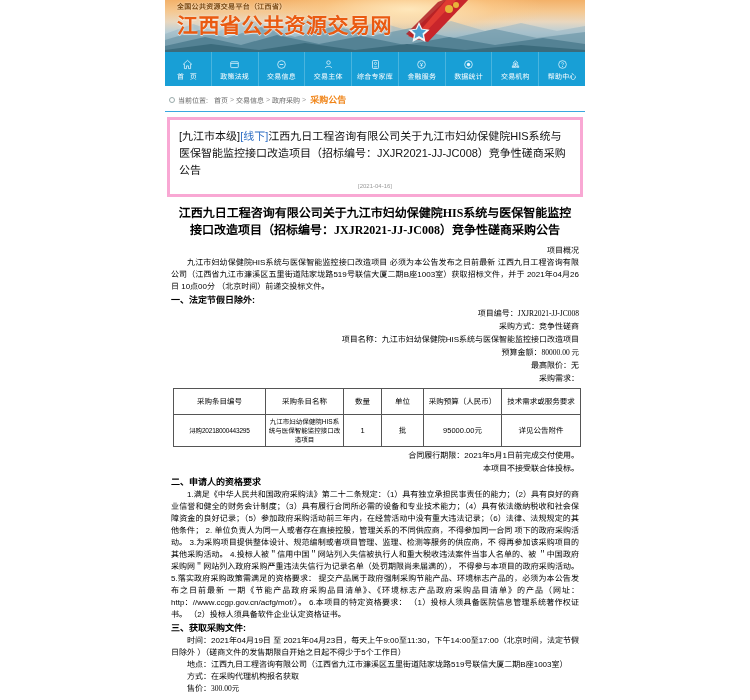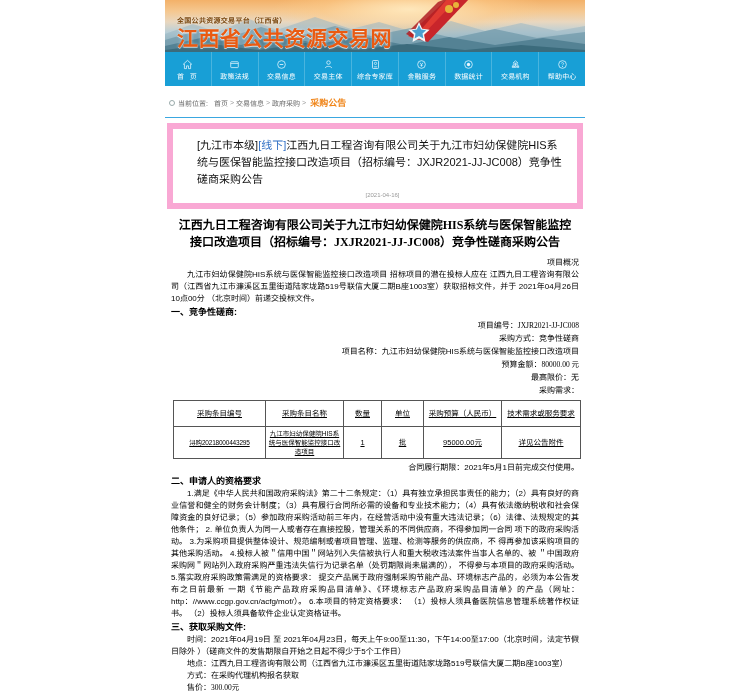--- a/index.html
+++ b/index.html
@@ -40,21 +40,21 @@
     position: absolute; left: 0; top: 0; width: 420px; height: 52px;
     background: radial-gradient(ellipse 190px 40px at 58% 18%, rgba(255,233,190,.95) 0%, rgba(255,206,140,.45) 45%, rgba(255,255,255,0) 72%);
   }
   
   .ridge {
     position: absolute; left: 0; bottom: 0; width: 420px;
   }
   .ridge svg { display: block; width: 420px; }
 
   .banner-text {
-    position: absolute; left: 12px; top: 16px; z-index: 6;
+    position: absolute; left: 12px; top: 3px; z-index: 6; font-family: Liberation Serif, serif;
   }
   .banner-sub {
     font-size: 7px; font-weight: bold; color: #7c4a12;
     letter-spacing: .3px; line-height: 9px;
     text-shadow: 0 0 2px rgba(255,255,255,.85);
     white-space: nowrap;
   }
   .banner-title {
     margin-top: 2px;
     font-size: 21px; font-weight: bold;
@@ -90,21 +90,21 @@
   }
   .nav-item .nav-ico svg { display:block; }
   .nav-item .nav-lb {
     font-size: 7px; line-height: 10px; margin-top: 1px;
     white-space: nowrap; letter-spacing: .2px;
   }
   .nav-item.home .nav-lb { letter-spacing: 2px; }
 
   
   .crumb {
-    height: 30px;
+    height: 24px;
     display: flex; align-items: center;
     padding: 3px 2px 0 4px;
     font-size: 7px; color: #666;
     white-space: nowrap;
   }
   .crumb .loc-ico {
     display: inline-block; width: 6px; height: 6px;
     border: 1px solid #9aa; border-radius: 50%;
     margin-right: 3px;
   }
@@ -114,22 +114,22 @@
     color: #f08519; font-weight: bold; font-size: 9px;
     margin-left: 2px;
   }
   .crumb-rule {
     width: 420px; height: 1px; background: #3aa7e0; margin-top: 1px;
   }
 
   
   .title-panel {
     margin: 5px 2px 0 2px;
-    border: 6px solid #f9a8d4;
-    padding: 8px 9px 5px 24px;
+    border: 3px solid #f9a8d4;
+    padding: 8px 9px 5px 9px;
     background: #fff;
   }
   .post-title {
     font-size: 11px; line-height: 17px; color: #111;
     font-weight: normal; text-align: left;
   }
   .post-title .tag-blue { color: #2f6fc4; }
   .post-date {
     text-align: center; margin-top: 4px;
     font-size: 6px; color: #9a9a9a;
@@ -162,21 +162,20 @@
     text-align: right;
   }
   .mono { font-family: Liberation Serif, serif; font-size: 7.5px; }
 
   
   table.proc {
     width: 408px;
     margin: 3px 16px 2px 2px;
     border-collapse: collapse;
     table-layout: fixed;
-    text-decoration: underline;
   }
   table.proc th, table.proc td {
     border: 1px solid #555;
     text-align: center;
     vertical-align: middle;
     font-size: 7.5px;
     line-height: 11px;
     padding: 2px 1px;
   }
   table.proc th { font-weight: normal; height: 26px; }
@@ -324,23 +323,23 @@
     <div class="title-panel">
       <div class="post-title"><span>[九江市本级]</span><span class="tag-blue">[线下]</span><span>江西九日工程咨询有限公司关于九江市妇幼保健院HIS系统与医保智能监控接口改造项目（招标编号：JXJR2021-JJ-JC008）竞争性磋商采购公告</span></div>
       <div class="post-date">[2021-04-16]</div>
     </div>
 
     <div class="article">
 
       <div class="doc-h1">江西九日工程咨询有限公司关于九江市妇幼保健院HIS系统与医保智能监控接口改造项目（招标编号：JXJR2021-JJ-JC008）竞争性磋商采购公告</div>
 
       <div class="kv" style="padding-left:8px">项目概况</div>
-      <p class="p ind">九江市妇幼保健院HIS系统与医保智能监控接口改造项目 招标项目的潜在投标人应在 江西九日工程咨询有限公司（江西省九江市濂溪区五里街道陆家垅路519号联信大厦二期B座1003室）获取招标文件，并于 2021年04月26日 10点00分 （北京时间）前递交投标文件。</p>
-
-      <div class="sec-h">一、竞争性磋商:</div>
+      <p class="p ind">九江市妇幼保健院HIS系统与医保智能监控接口改造项目 必须为本公告发布之日前最新 江西九日工程咨询有限公司（江西省九江市濂溪区五里街道陆家垅路519号联信大厦二期B座1003室）获取招标文件，并于 2021年04月26日 10点00分 （北京时间）前递交投标文件。</p>
+
+      <div class="sec-h">一、法定节假日除外:</div>
 
       <div class="kv"><span>项目编号：</span><span class="mono">JXJR2021-JJ-JC008</span></div>
       <div class="kv"><span>采购方式：</span><span>竞争性磋商</span></div>
       <div class="kv"><span>项目名称：</span><span>九江市妇幼保健院HIS系统与医保智能监控接口改造项目</span></div>
       <div class="kv"><span>预算金额：</span><span class="mono">80000.00 元</span></div>
       <div class="kv"><span>最高限价：</span><span>无</span></div>
       <div class="kv"><span>采购需求：</span><span></span></div>
 
       <table class="proc">
         <thead>
@@ -359,20 +358,21 @@
             <td class="nm">九江市妇幼保健院HIS系统与医保智能监控接口改造项目</td>
             <td>1</td>
             <td>批</td>
             <td>95000.00元</td>
             <td>详见公告附件</td>
           </tr>
         </tbody>
       </table>
 
       <div class="kv" style="padding-left:8px">合同履行期限：2021年5月1日前完成交付使用。</div>
+      <div class="kv" style="padding-left:8px">本项目不接受联合体投标。</div>
 
       <div class="sec-h">二、申请人的资格要求</div>
       <p class="p ind">1.满足《中华人民共和国政府采购法》第二十二条规定：（1）具有独立承担民事责任的能力；（2）具有良好的商业信誉和健全的财务会计制度；（3）具有履行合同所必需的设备和专业技术能力；（4）具有依法缴纳税收和社会保障资金的良好记录；（5）参加政府采购活动前三年内，在经营活动中没有重大违法记录；（6）法律、法规规定的其他条件； 2. 单位负责人为同一人或者存在直接控股，管理关系的不同供应商，不得参加同一合同 项下的政府采购活动。 3.为采购项目提供整体设计、规范编制或者项目管理、监理、检测等服务的供应商，不 得再参加该采购项目的其他采购活动。 4.投标人被＂信用中国＂网站列入失信被执行人和重大税收违法案件当事人名单的、被 ＂中国政府采购网＂网站列入政府采购严重违法失信行为记录名单（处罚期限尚未届满的）， 不得参与本项目的政府采购活动。 5.落实政府采购政策需满足的资格要求： 提交产品属于政府强制采购节能产品、环境标志产品的，必须为本公告发布之日前最新 一期《节能产品政府采购品目清单》、《环境标志产品政府采购品目清单》的产品（网址： http：//www.ccgp.gov.cn/acfg/mof/）。 6.本项目的特定资格要求： （1）投标人须具备医院信息管理系统著作权证书。 （2）投标人须具备软件企业认定资格证书。</p>
 
       <div class="sec-h">三、获取采购文件:</div>
       <p class="p ind"><span>时间：</span><span>2021年04月19日 至 2021年04月23日，每天上午9:00至11:30，下午14:00至17:00（北京时间，法定节假日除外 ）（磋商文件的发售期限自开始之日起不得少于5个工作日）</span></p>
       <p class="p ind"><span>地点：</span><span>江西九日工程咨询有限公司（江西省九江市濂溪区五里街道陆家垅路519号联信大厦二期B座1003室）</span></p>
       <p class="p ind"><span>方式：</span><span>在采购代理机构报名获取</span></p>
       <p class="p ind"><span>售价：</span><span class="mono">300.00元</span></p>
 

